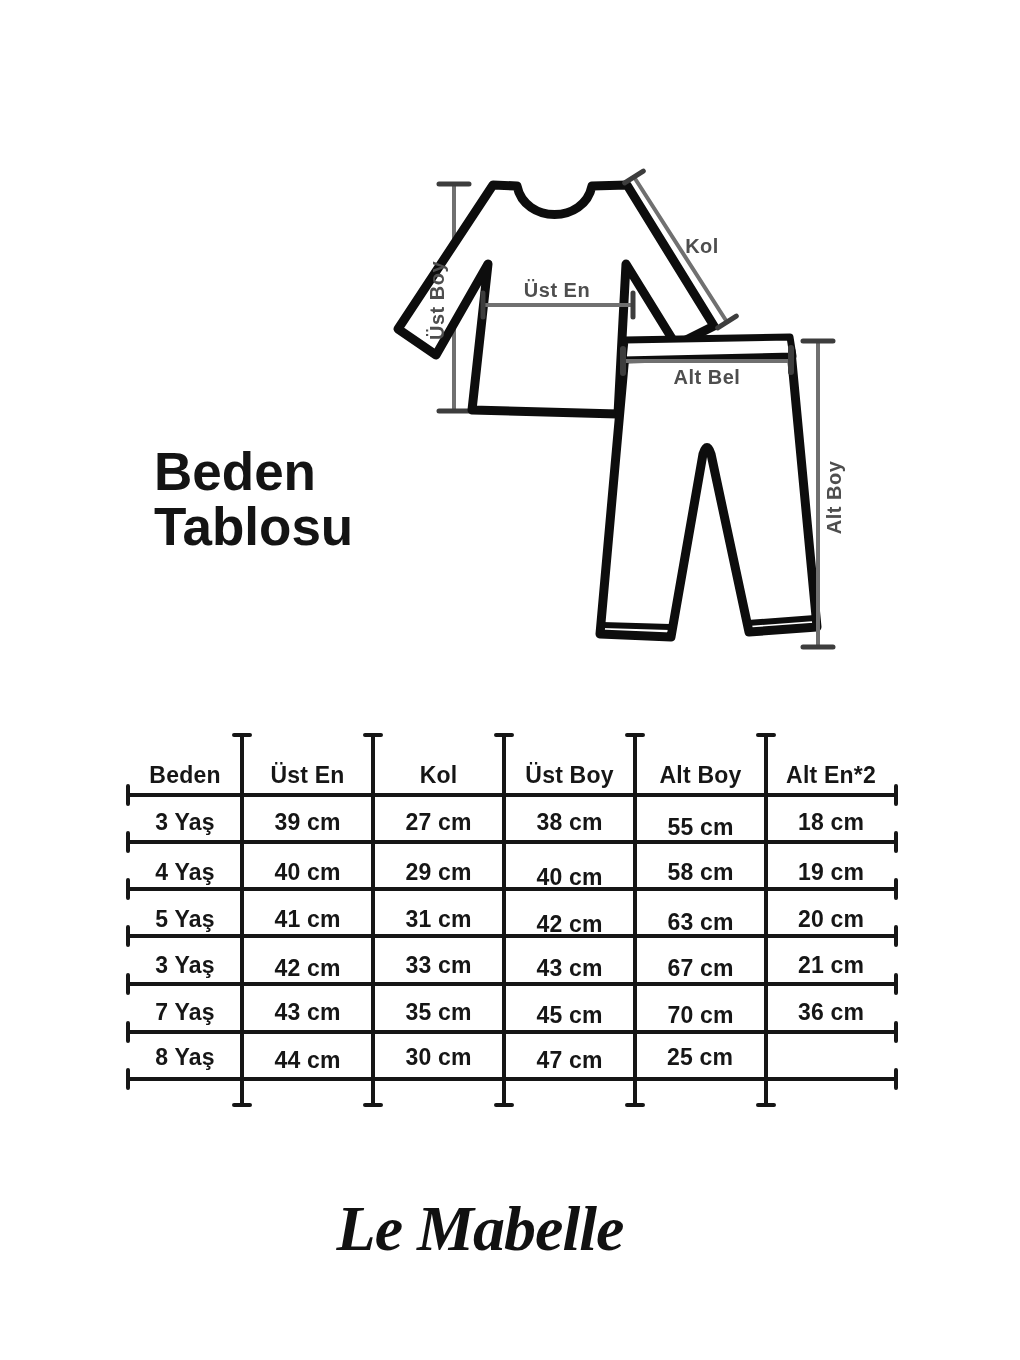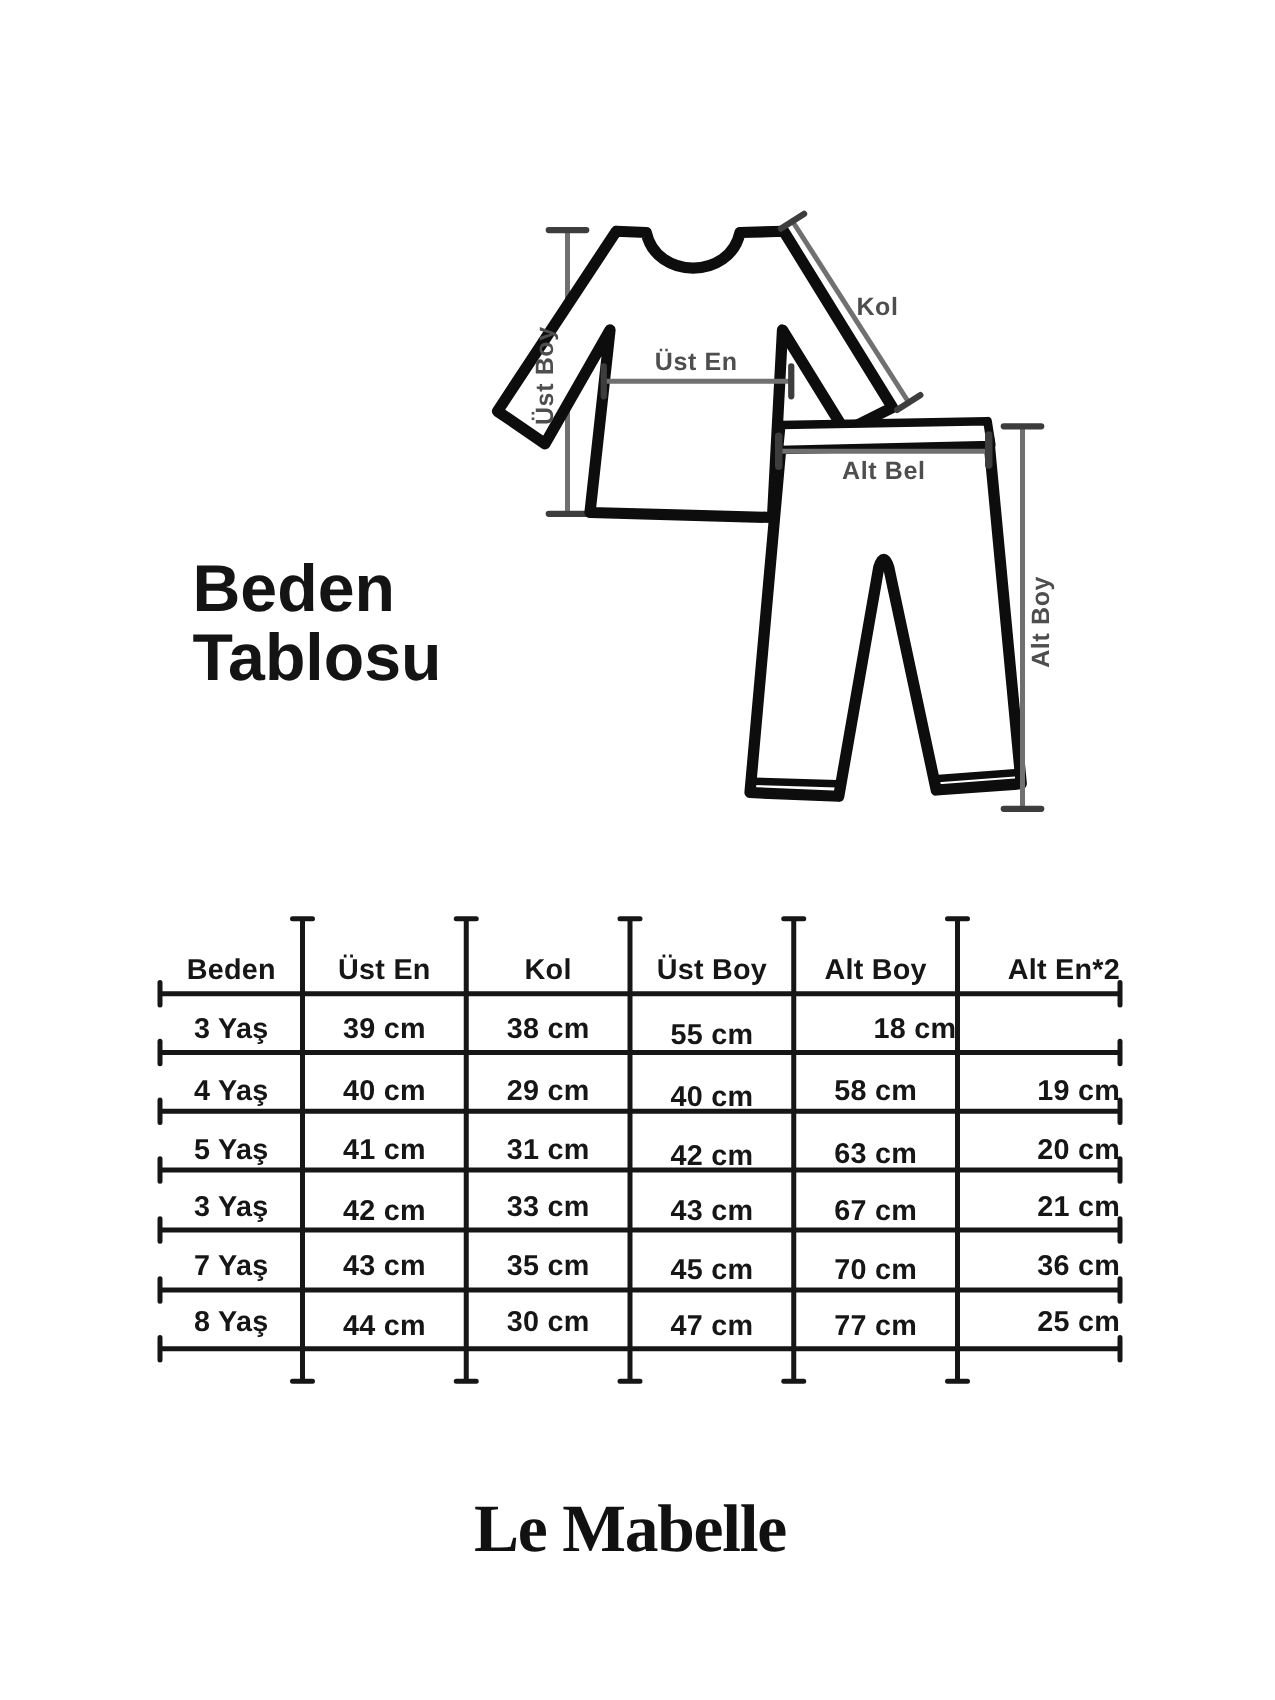--- a/index.html
+++ b/index.html
@@ -20,27 +20,27 @@
   .lbl-alt-boy{left:774px;top:486px;width:120px;transform:rotate(-90deg);}
   .lbl-kol{left:672px;top:235px;width:60px;}
   .lbl-ust-en{left:497px;top:279px;width:120px;}
   .lbl-alt-bel{left:647px;top:366px;width:120px;}
 
   
   .trow{position:absolute;left:128px;width:768px;height:46px;display:flex;}
   .tcell{height:46px;line-height:46px;text-align:center;font-size:23px;
     font-weight:bold;color:#161616;letter-spacing:0.2px;white-space:nowrap;}
   .c0{width:114px;} .c1{width:131px;} .c2{width:131px;}
-  .c3{width:131px;} .c4{width:131px;} .c5{width:130px;text-align:right;}
+  .c3{width:131px;} .c4{width:131px;} .c5{width:130px;}
   .d3{transform:translateY(3px);} .d4{transform:translateY(5px);}
 
   
-  .logo{position:absolute;left:504px;top:1192px;transform:translateX(-50%);
-    font-family:"Liberation Serif","DejaVu Serif",serif;
-    font-weight:bold;font-size:54px;color:#111111;letter-spacing:-1px;white-space:nowrap;}
+  .logo{position:absolute;left:480px;top:1192px;transform:translateX(-50%);
+    font-family:"Liberation Serif","DejaVu Serif",serif;font-style:italic;
+    font-weight:bold;font-size:64px;color:#111111;letter-spacing:-1px;white-space:nowrap;}
 </style>
 </head>
 <body>
 
 <div class="page">
 
   <svg class="art" viewBox="0 0 1020 1360">
 
     <g stroke="#707070" stroke-width="4" stroke-linecap="round">
       <path d="M 454 184 L 454 411"></path>
@@ -115,20 +115,21 @@
       <div class="tcell c1">Üst En</div>
       <div class="tcell c2">Kol</div>
       <div class="tcell c3">Üst Boy</div>
       <div class="tcell c4">Alt Boy</div>
       <div class="tcell c5">Alt En*2</div>
     </div>
 
     <div class="trow" style="top:799px">
       <div class="tcell c0">3 Yaş</div>
       <div class="tcell c1">39 cm</div>
+      <div class="tcell c2">27 cm</div>
       <div class="tcell c3">38 cm</div>
       <div class="tcell c4 d4">55 cm</div>
       <div class="tcell c5">18 cm</div>
     </div>
 
     <div class="trow" style="top:849px">
       <div class="tcell c0">4 Yaş</div>
       <div class="tcell c1">40 cm</div>
       <div class="tcell c2">29 cm</div>
       <div class="tcell c3 d4">40 cm</div>
@@ -161,20 +162,19 @@
       <div class="tcell c3 d3">45 cm</div>
       <div class="tcell c4 d3">70 cm</div>
       <div class="tcell c5">36 cm</div>
     </div>
 
     <div class="trow" style="top:1034px">
       <div class="tcell c0">8 Yaş</div>
       <div class="tcell c1 d3">44 cm</div>
       <div class="tcell c2">30 cm</div>
       <div class="tcell c3 d3">47 cm</div>
-      <div class="tcell c4 d3">77 cm</div>
       <div class="tcell c5">25 cm</div>
     </div>
   </div>
 
   <div class="logo">Le Mabelle</div>
 
 </div>
 
 </body></html>

